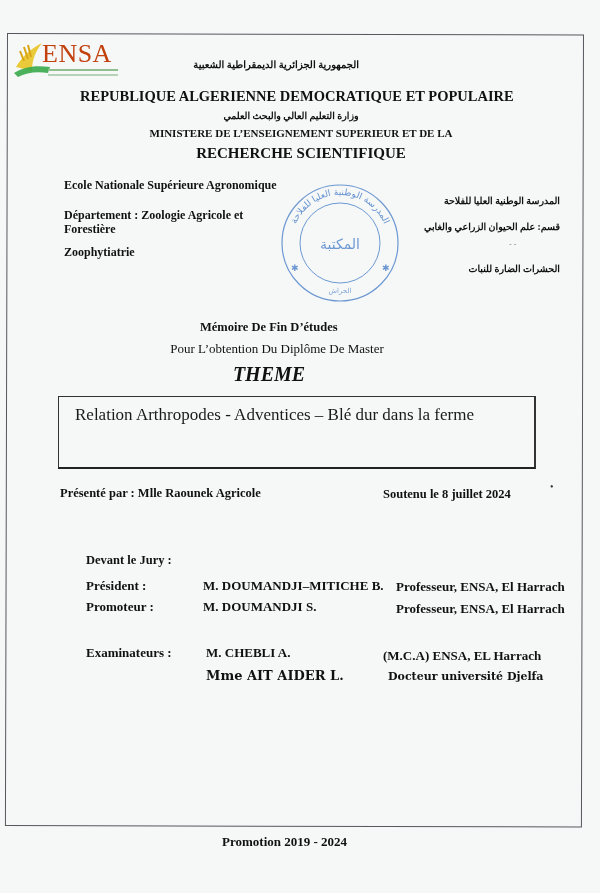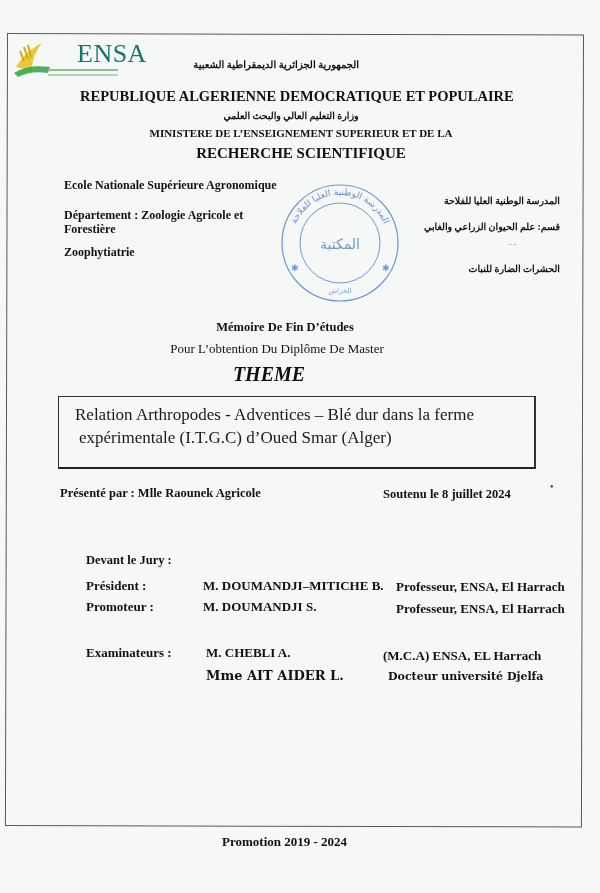--- a/index.html
+++ b/index.html
@@ -41,23 +41,22 @@
       top: 37px;
       width: 108px;
       height: 42px;
     }
     .logo-text {
       position: absolute;
       left: 30px;
       top: 2px;
       font-family: "Liberation Serif", serif;
       font-size: 26px;
-      color: #0f766e;
+      color: #c2410c;
       letter-spacing: 0.5px;
-      margin-left: 35px;
     }
     .logo-sub {
       position: absolute;
       left: 36px;
       top: 32px;
       width: 70px;
       height: 2px;
       background: #8fbf8f;
     }
     .logo-sub2 {
@@ -149,27 +148,26 @@
   <text x="62" y="112" text-anchor="middle" font-family="DejaVu Sans, sans-serif" font-size="7" fill="#4a7fc8" opacity="0.7">الحراش</text>
   <text x="13" y="90" font-size="9" fill="#4a7fc8" opacity="0.8">✱</text>
   <text x="104" y="90" font-size="9" fill="#4a7fc8" opacity="0.8">✱</text>
 </svg>
 
 <div class="abs arabic" style="left:440px; top:195px; font-size:9.5px; width:120px; text-align:right;">المدرسة الوطنية العليا للفلاحة</div>
 <div class="abs arabic" style="left:412px; top:221px; font-size:9.5px; width:148px; text-align:right;">قسم: علم الحيوان الزراعي والغابي</div>
 <div class="abs" style="left:509px; top:240px; font-size:8px; color:#888;">- -</div>
 <div class="abs arabic" style="left:450px; top:263px; font-size:9.5px; width:110px; text-align:right;">الحشرات الضارة للنبات</div>
 
-<div class="abs bold" style="left:200px; top:320px; font-size:12.5px; width:170px; text-align:center;">Mémoire De Fin D’études</div>
+<div class="abs bold" style="left:200px; top:320px; font-size:12.5px; width:170px; text-align:left;">Mémoire De Fin D’études</div>
 <div class="abs" style="left:170px; top:341px; font-size:13px; width:214px; text-align:center;">Pour L’obtention Du Diplôme De Master</div>
 <div class="abs bold" style="left:224px; top:363px; font-size:20px; font-style:italic; width:90px; text-align:center;">THEME</div>
 
 <div class="title-box">
   <div class="title-line" style="left:16px; top:8px;">Relation Arthropodes - Adventices – Blé dur dans la ferme</div>
-  <div class="title-line" style="left:20px; top:31px;">expérimentale (I.T.G.C) d’Oued Smar (Alger)</div>
 </div>
 
 <div class="abs bold" style="left:60px; top:486px; font-size:12.5px;">Présenté par : Mlle Raounek Agricole</div>
 <div class="abs bold" style="left:383px; top:487px; font-size:12.5px;">Soutenu le 8 juillet 2024</div>
 <div class="abs" style="left:550px; top:481px; font-size:10px; color:#333;">•</div>
 
 <div class="abs bold" style="left:86px; top:553px; font-size:12.5px;">Devant le Jury :</div>
 
 <div class="jury-label" style="left:86px; top:578px;">Président :</div>
 <div class="jury-name" style="left:203px; top:578px;">M. DOUMANDJI–MITICHE B.</div>

